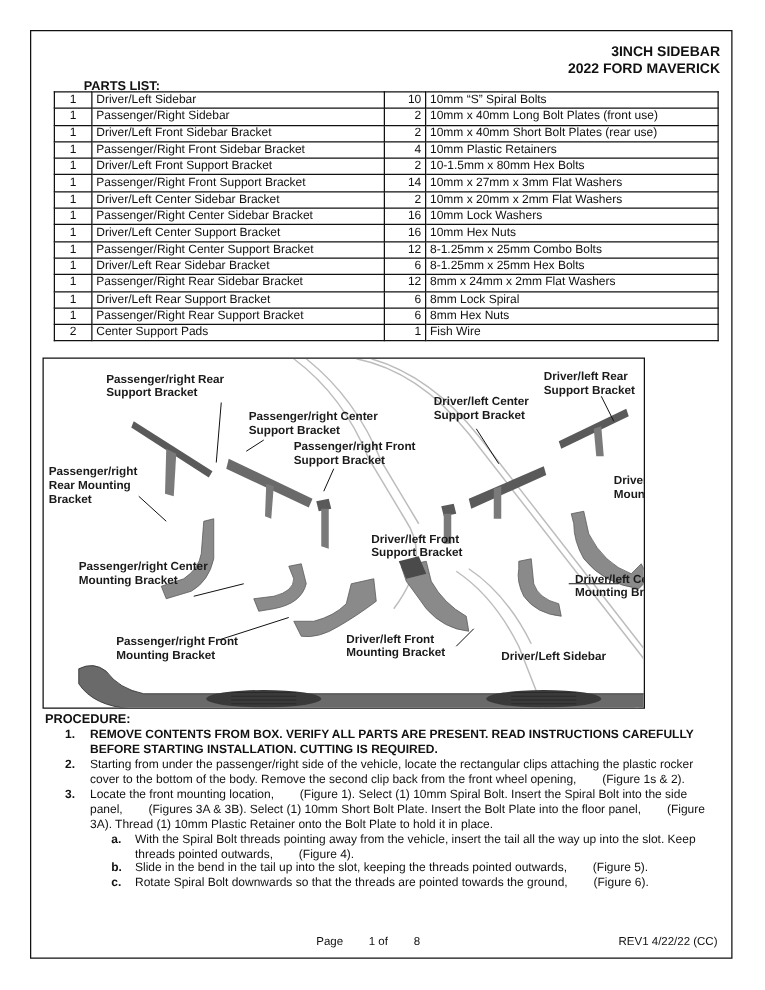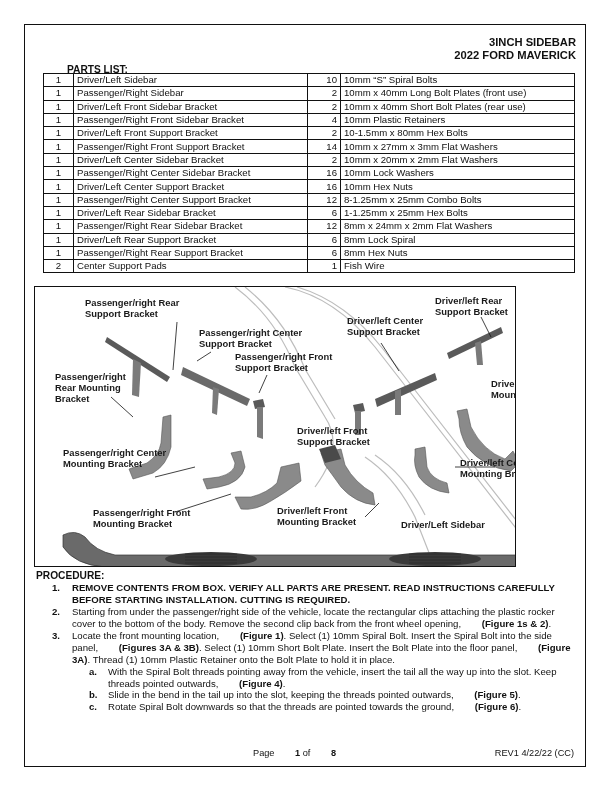--- a/index.html
+++ b/index.html
@@ -22,21 +22,21 @@
              border: 1.5px solid #111; box-sizing: border-box; background: #fff; overflow: hidden; }
   .diagram svg { position: absolute; left: 0; top: 0; }
   .lbl { position: absolute; font-weight: bold; font-size: 9.4px; line-height: 11px; color: #1a1a1a; white-space: nowrap; }
   .proc-label { position: absolute; left: 36px; top: 570px; font-weight: bold; font-size: 10.2px; }
   .steps { position: absolute; left: 52px; top: 582px; width: 520px; font-size: 9.6px; line-height: 11.6px; }
   .step { position: relative; padding-left: 20px; margin-bottom: 1px; }
   .step .num { position: absolute; left: 0; top: 0; font-weight: bold; }
   .step.caps { font-weight: bold; }
   .sub { position: relative; padding-left: 56px; }
   .sub .num { position: absolute; left: 37px; top: 0; font-weight: bold; }
-  b { font-weight: bold; padding-left: 18px; }
+  b { font-weight: normal; padding-left: 18px; }
   .footer-page { position: absolute; left: 253px; top: 748px; font-size: 9.2px; }
   .footer-rev { position: absolute; right: 38px; top: 748px; font-size: 9.2px; margin-left: 20px; }
 </style>
 </head>
 <body>
 
 <div class="page-border"></div>
 
 <div class="title">
   <div>3INCH SIDEBAR</div>
@@ -104,21 +104,21 @@
       <tr>
         <td class="q">1</td>
         <td class="d">Passenger/Right Center Support Bracket</td>
         <td class="q2">12</td>
         <td class="d2">8-1.25mm x 25mm Combo Bolts</td>
       </tr>
       <tr>
         <td class="q">1</td>
         <td class="d">Driver/Left Rear Sidebar Bracket</td>
         <td class="q2">6</td>
-        <td class="d2">1-1.25mm x 25mm Hex Bolts</td>
+        <td class="d2">8-1.25mm x 25mm Hex Bolts</td>
       </tr>
       <tr>
         <td class="q">1</td>
         <td class="d">Passenger/Right Rear Sidebar Bracket</td>
         <td class="q2">12</td>
         <td class="d2">8mm x 24mm x 2mm Flat Washers</td>
       </tr>
       <tr>
         <td class="q">1</td>
         <td class="d">Driver/Left Rear Support Bracket</td>
@@ -233,21 +233,21 @@
     <div>Support Bracket</div>
   </div>
   <div class="lbl" style="left:164px; top:40px;">
     <div>Passenger/right Center</div>
     <div>Support Bracket</div>
   </div>
   <div class="lbl" style="left:200px; top:64px;">
     <div>Passenger/right Front</div>
     <div>Support Bracket</div>
   </div>
-  <div class="lbl" style="left:20px; top:84px;">
+  <div class="lbl" style="left:4px; top:84px;">
     <div>Passenger/right</div>
     <div>Rear Mounting</div>
     <div>Bracket</div>
   </div>
   <div class="lbl" style="left:312px; top:28px;">
     <div>Driver/left Center</div>
     <div>Support Bracket</div>
   </div>
   <div class="lbl" style="left:400px; top:8px;">
     <div>Driver/left Rear</div>

